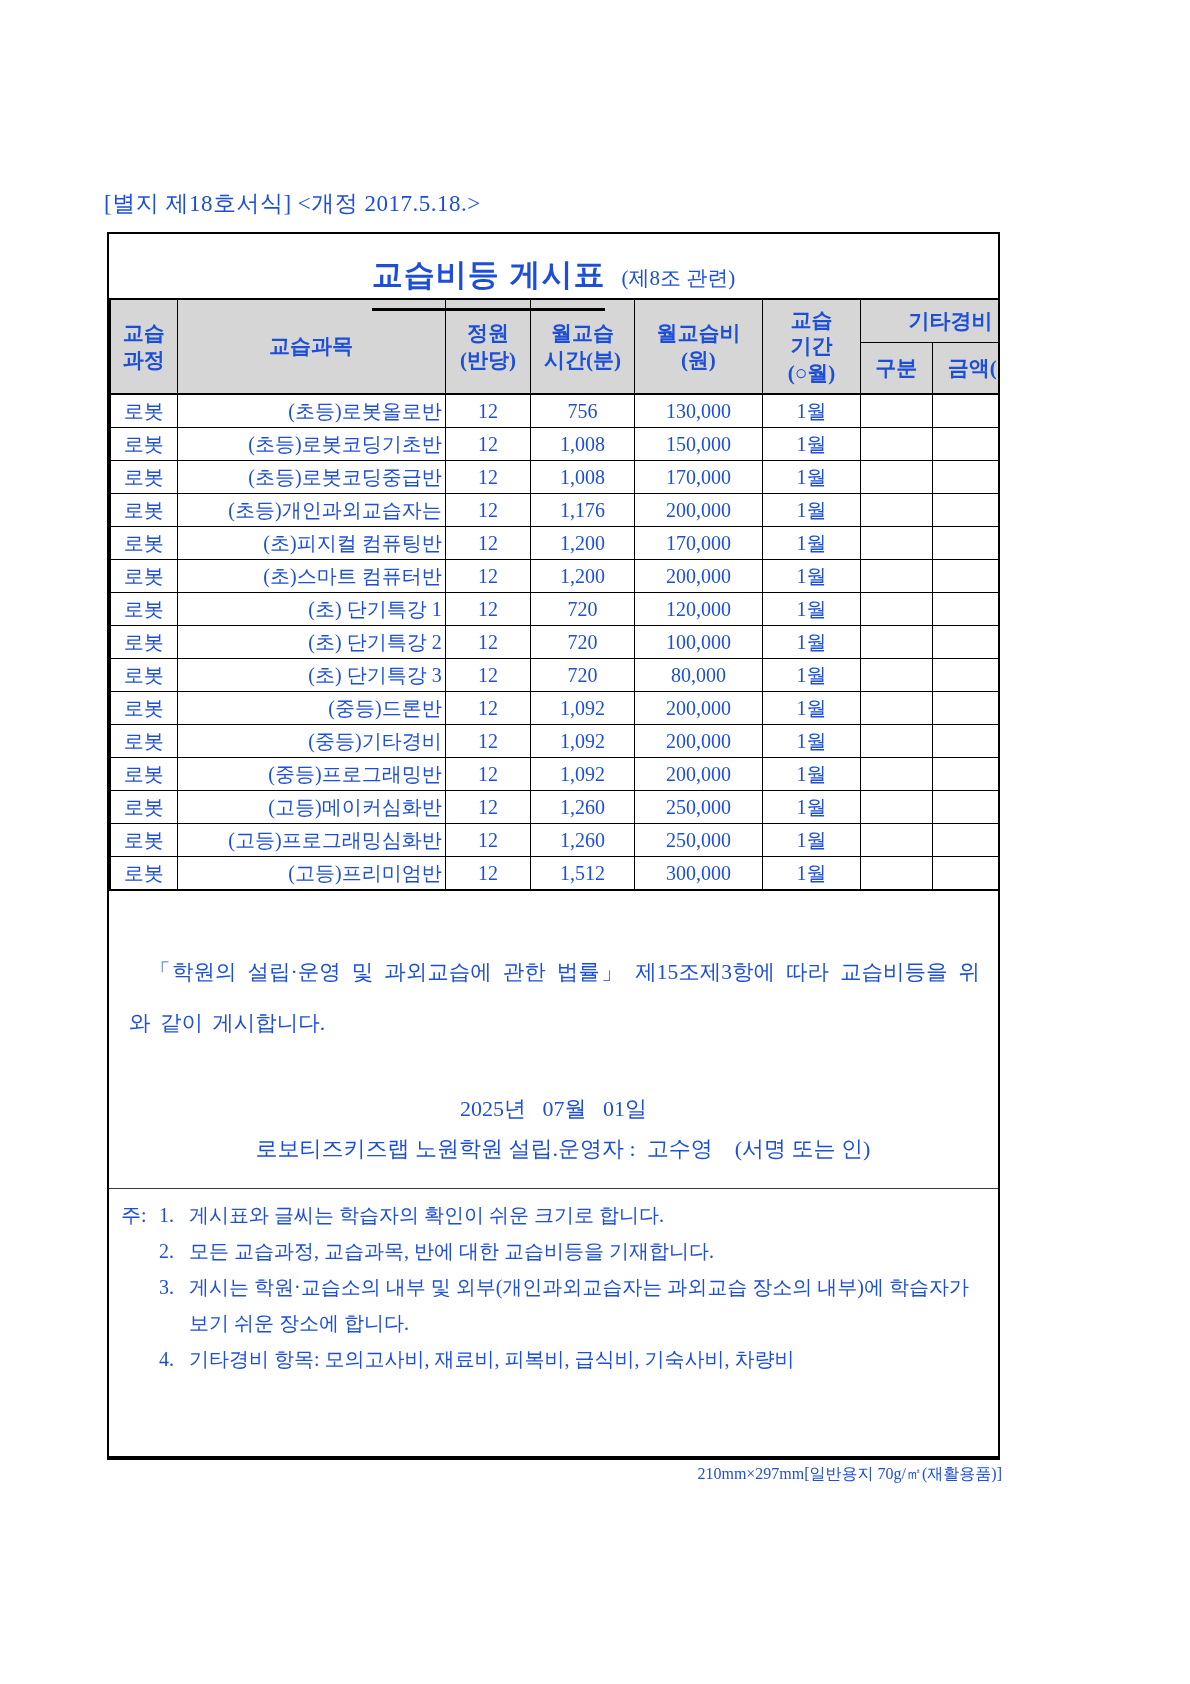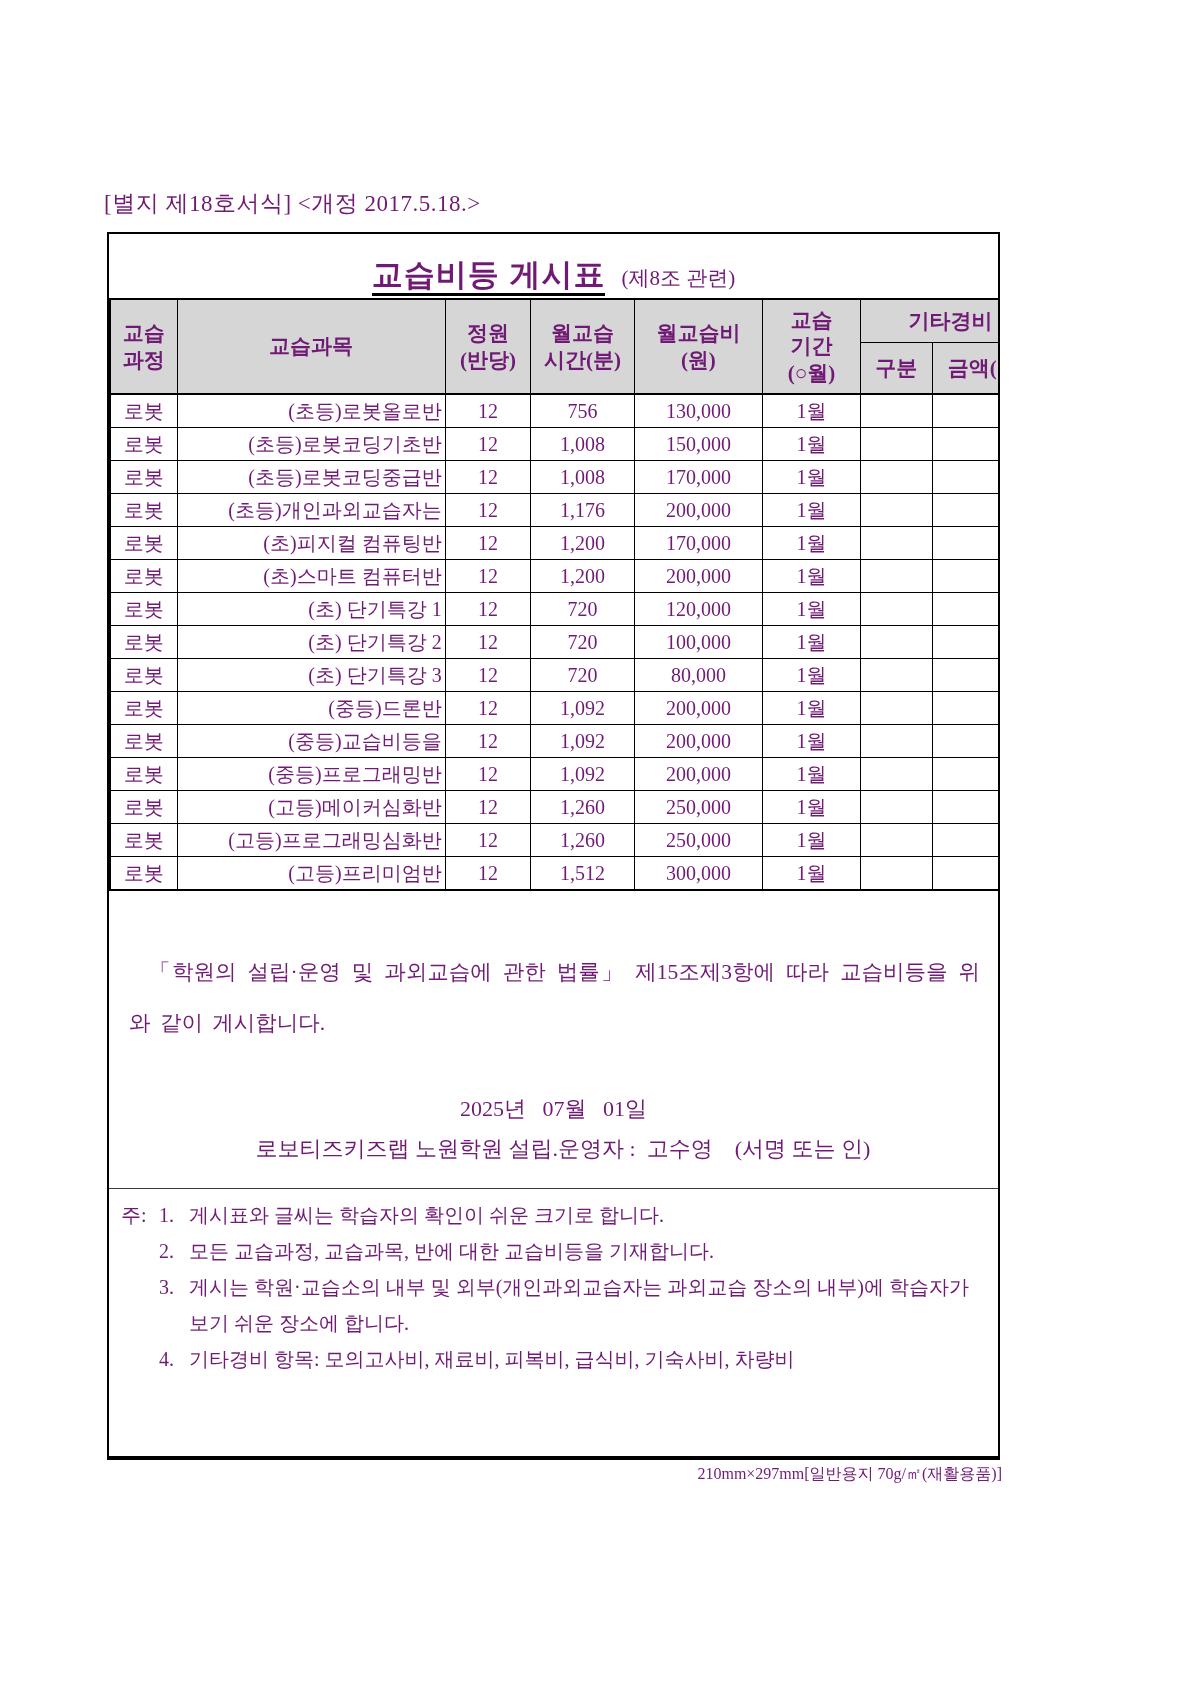--- a/index.html
+++ b/index.html
@@ -1,40 +1,40 @@
 <!DOCTYPE html>
 <html><head>
 <meta charset="utf-8">
 <style>
   html,body { margin:0; padding:0; background:#ffffff; }
   .page {
     position:relative;
     width:1190px; height:1684px;
     background:#ffffff;
-    color:#701a75;
+    color:#1d4ed8;
     font-family:"Liberation Serif", serif;
     overflow:hidden;
   }
   .form-label {
     position:absolute; left:104px; top:188px;
     font-size:23px; letter-spacing:0.5px;
   }
   .box {
     position:absolute; left:107px; top:232px;
     width:893px; height:1228px;
     border:2px solid #000;
     border-bottom-width:4px;
     box-sizing:border-box;
     overflow:hidden;
   }
   .title-row { text-align:center; margin-top:20px; height:44px; }
   .title {
     font-family:"Liberation Sans", sans-serif;
     font-weight:bold; font-size:31px; letter-spacing:1px;
-    border-bottom:3px solid #000; padding-bottom:1px;
+    border-bottom:3px solid #000; padding-bottom:16px;
   }
   .title-suffix { font-size:21px;margin-left:16px; }
   .as-of {
     text-align:right; margin:26px 18px 8px 0;
     font-size:21px; white-space:pre-wrap;
   }
   table.fee-table {
     margin:0 auto; width:933px;
     border-collapse:collapse; table-layout:fixed;
     font-size:20px;
@@ -227,21 +227,21 @@
             <td class="c-subject">(중등)드론반</td>
             <td class="c-capacity">12</td>
             <td class="c-minutes">1,092</td>
             <td class="c-fee">200,000</td>
             <td class="c-period">1월</td>
             <td class="c-other_type"></td>
             <td class="c-other_amount"></td>
           </tr>
           <tr>
             <td class="c-course">로봇</td>
-            <td class="c-subject">(중등)교습비등을</td>
+            <td class="c-subject">(중등)기타경비</td>
             <td class="c-capacity">12</td>
             <td class="c-minutes">1,092</td>
             <td class="c-fee">200,000</td>
             <td class="c-period">1월</td>
             <td class="c-other_type"></td>
             <td class="c-other_amount"></td>
           </tr>
           <tr>
             <td class="c-course">로봇</td>
             <td class="c-subject">(중등)프로그래밍반</td>

